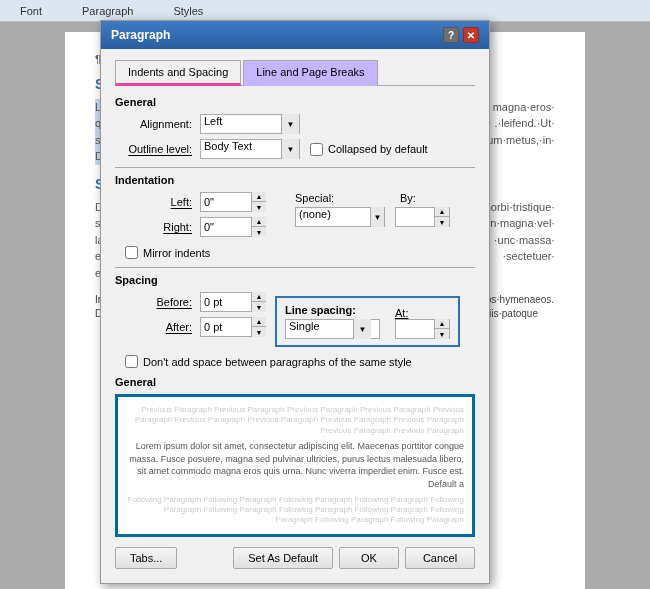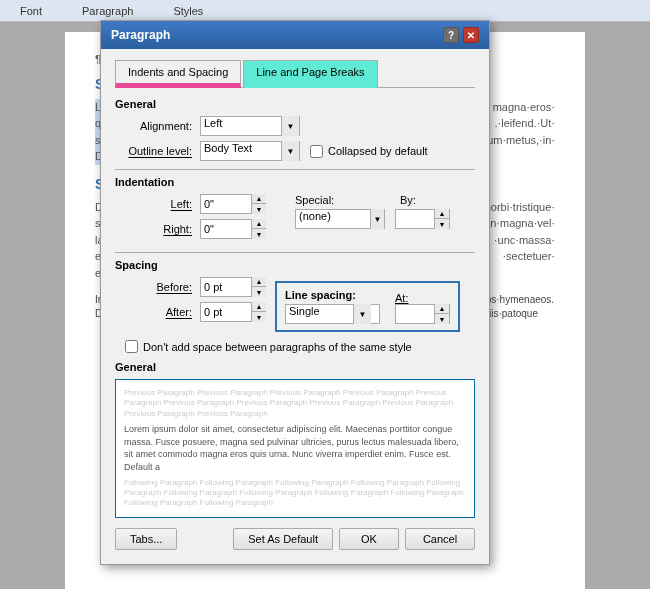--- a/index.html
+++ b/index.html
@@ -129,31 +129,31 @@
     .dialog-tabs {
       display: flex;
       border-bottom: 1px solid #aaa;
       margin-bottom: 10px;
     }
 
     .tab {
       padding: 5px 12px;
       border: 1px solid #aaa;
       border-bottom: none;
-      background: #5eead4;
+      background: #c4b5fd;
       cursor: pointer;
       font-size: 11px;
       margin-right: 2px;
       position: relative;
       top: 1px;
     }
 
     .tab.active {
       background: #f0f0f0;
-      border-bottom: 5px solid #ec4899;
+      border-bottom: 3px solid #ec4899;
       z-index: 1;
     }
 
     
     .section-label {
       font-size: 11px;
       font-weight: bold;
       margin-bottom: 6px;
       margin-top: 6px;
       color: #000;
@@ -292,27 +292,28 @@
       font-size: 11px;
       text-decoration: underline;
     }
 
     
     .preview-section {
       margin-top: 8px;
     }
 
     .preview-box {
-      border: 1px solid #0369a1;
+      border: 3px solid #0369a1;
       background: white;
       padding: 8px;
       font-size: 9px;
       color: #aaa;
       line-height: 1.4;
       min-height: 80px;
+      text-align: right;
     }
 
     .preview-body {
       color: #555;
       font-size: 9px;
     }
 
     
     .dialog-buttons {
       display: flex;
@@ -470,20 +471,24 @@
             <input type="text" class="form-input" style="width: 38px;" value="">
             <div class="spinner">
               <button class="spinner-btn">▲</button>
               <button class="spinner-btn">▼</button>
             </div>
           </div>
         </div>
       </div>
     </div>
 
+    <div class="checkbox-row">
+      <input type="checkbox" style="">
+      <span class="checkbox-label">Mirror indents</span>
+    </div>
 
     <hr class="section-divider">
 
     <div class="section-label">Spacing</div>
 
     <div style="display:flex; gap:10px; align-items:flex-start;">
 
       <div>
         <div class="form-row">
           <div class="form-label underline">Before:</div>

